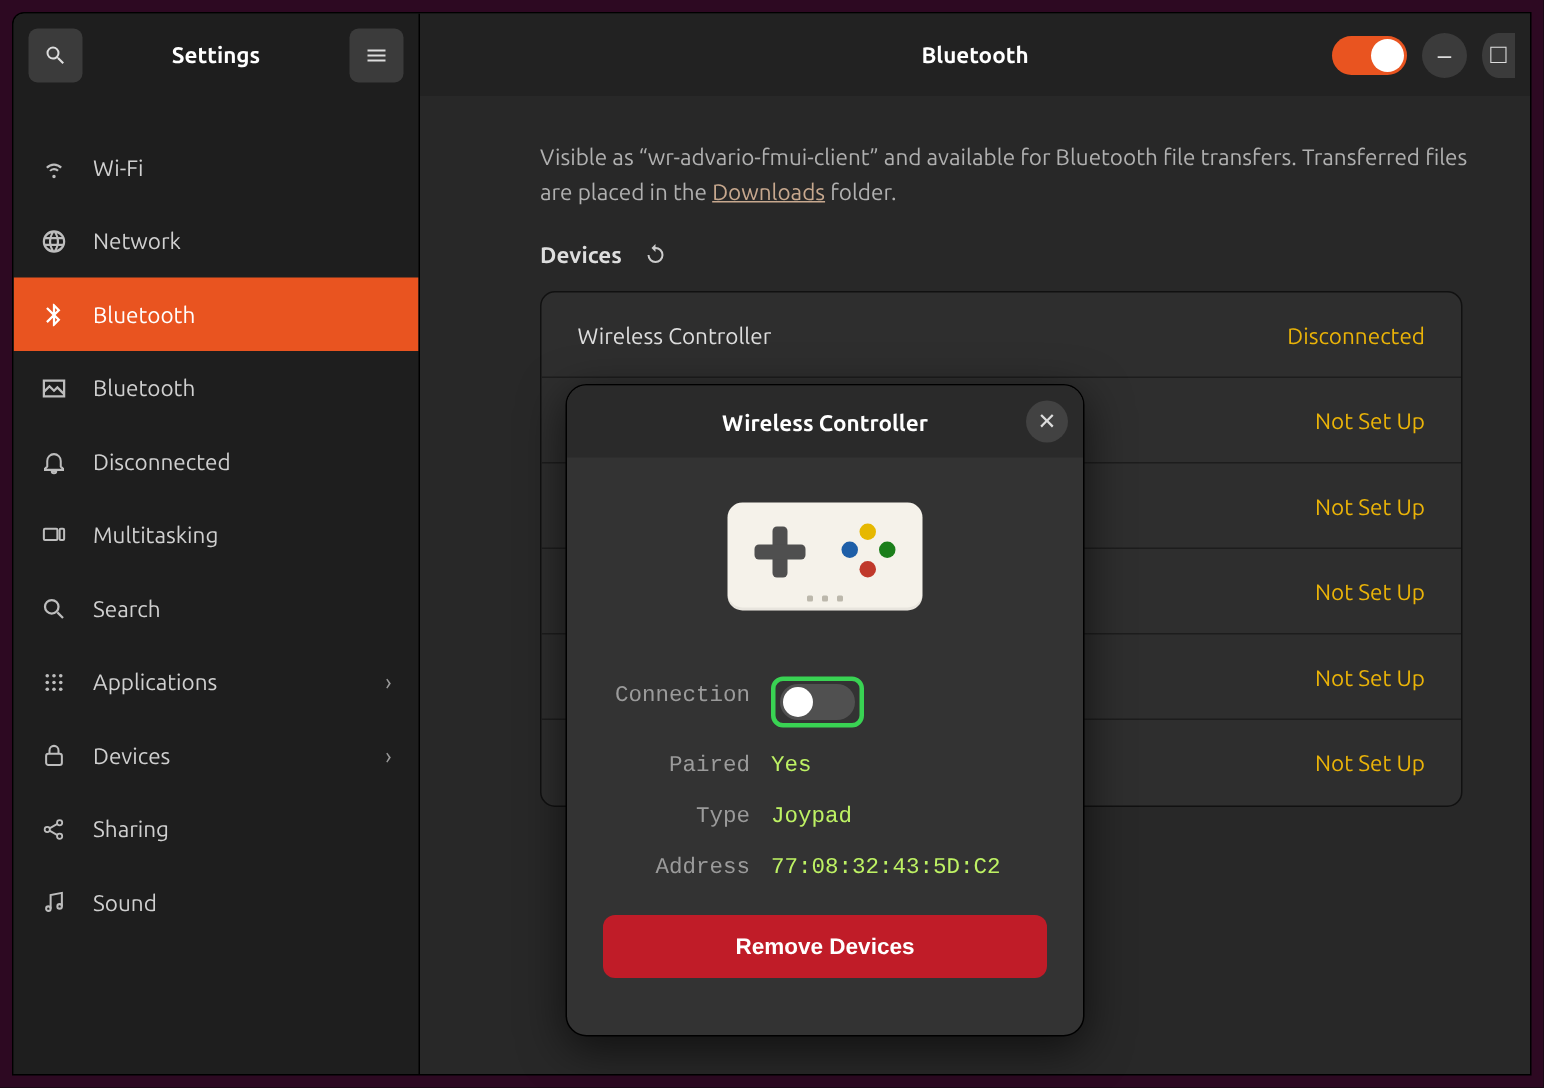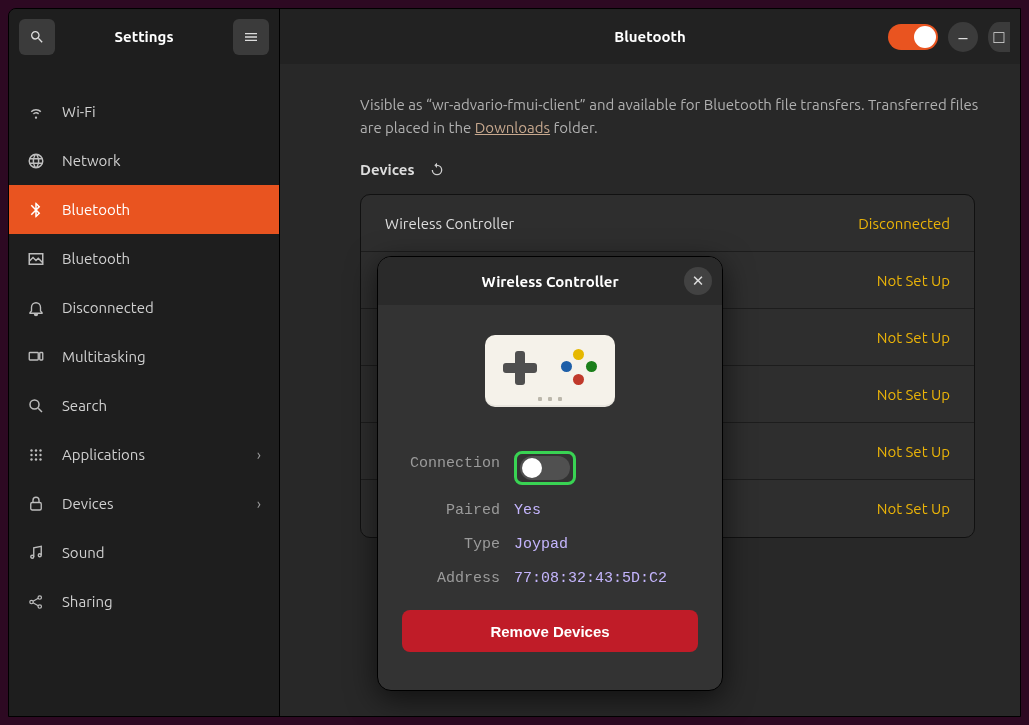--- a/index.html
+++ b/index.html
@@ -41,21 +41,21 @@
   
   .dialog { position:absolute; left:377px; top:256px; width:346px; height:435px; background:#333; border-radius:14px; box-shadow: 0 8px 30px rgba(0,0,0,0.6); overflow:hidden; border:1px solid #000;}
   .dlg-head { height:48px; display:flex; align-items:center; justify-content:center; background:#2a2a2a; position:relative;}
   .dlg-title { color:#fff; font-weight:bold; font-size:15px;}
   .dlg-close { position:absolute; right:10px; width:28px; height:28px; border-radius:50%; background:#424242; display:flex; align-items:center; justify-content:center; color:#ddd; cursor:pointer; font-size:15px;}
   .dlg-body { padding: 30px 24px 0; display:flex; flex-direction:column; align-items:center; }
   .device-pic { width:130px; height:72px; background:#f5f2ea; border-radius:10px; position:relative; margin-bottom:44px; box-shadow: inset 0 -2px 0 rgba(0,0,0,0.05);}
 
   .prop-grid { display:grid; grid-template-columns: 112px 1fr; row-gap:8px; width:100%; font-size:15px;font-family:Liberation Mono, monospace; }
   .prop-label { text-align:right; color:#9b9b9b; padding-right:14px; line-height:26px;}
-  .prop-val { color:#c4b5fd; line-height:26px; white-space: nowrap;}
+  .prop-val { color:#bef264; line-height:26px; white-space: nowrap;}
   .conn-wrap { border:3px solid #39d353; border-radius:8px; display:inline-flex; align-items:center; padding:3px; height:34px;}
   .conn-wrap .toggle { width:50px; height:24px; border-radius:12px; }
   .conn-wrap .toggle .knob { width:20px; height:20px; top:2px; }
   .remove-btn { margin-top:18px; width: calc(100% - 0px); height:42px; background:#c01c28; color:#fff; font-weight:600; font-size:15px; border:none; border-radius:8px; cursor:pointer;}
 
   
   .dpad { position:absolute; left:18px; top:16px; width:34px; height:34px; }
   .dpad::before, .dpad::after { content:""; position:absolute; background:#4f4f4f; border-radius:3px;}
   .dpad::before { left:12px; top:0; width:10px; height:34px; }
   .dpad::after { left:0; top:12px; width:34px; height:10px; }
@@ -171,37 +171,37 @@
               <rect x="5" y="10" width="14" height="10" rx="2" fill="none" stroke="#bdbdbd" stroke-width="1.8"></rect>
               <path d="M8 10V7a4 4 0 118 0v3" fill="none" stroke="#bdbdbd" stroke-width="1.8"></path>
             </svg>
           </span>
         <span>Devices</span>
         <span class="chev">›</span>
       </div>
       <div class="side-item">
         <span class="sicon">
             <svg width="18" height="18" viewBox="0 0 24 24">
-              <path d="M9 17V5l10-2v12" fill="none" stroke="#bdbdbd" stroke-width="1.8"></path>
-              <circle cx="7" cy="17" r="2" fill="none" stroke="#bdbdbd" stroke-width="1.8"></circle>
-              <circle cx="17" cy="15" r="2" fill="none" stroke="#bdbdbd" stroke-width="1.8"></circle>
-            </svg>
-          </span>
-        <span>Sound</span>
-      </div>
-      <div class="side-item">
-        <span class="sicon">
-            <svg width="18" height="18" viewBox="0 0 24 24">
               <circle cx="6" cy="12" r="2.3" fill="none" stroke="#bdbdbd" stroke-width="1.6"></circle>
               <circle cx="17" cy="6" r="2.3" fill="none" stroke="#bdbdbd" stroke-width="1.6"></circle>
               <circle cx="17" cy="18" r="2.3" fill="none" stroke="#bdbdbd" stroke-width="1.6"></circle>
               <path d="M8 11l7-4M8 13l7 4" stroke="#bdbdbd" stroke-width="1.6"></path>
             </svg>
           </span>
         <span>Sharing</span>
+      </div>
+      <div class="side-item">
+        <span class="sicon">
+            <svg width="18" height="18" viewBox="0 0 24 24">
+              <path d="M9 17V5l10-2v12" fill="none" stroke="#bdbdbd" stroke-width="1.8"></path>
+              <circle cx="7" cy="17" r="2" fill="none" stroke="#bdbdbd" stroke-width="1.8"></circle>
+              <circle cx="17" cy="15" r="2" fill="none" stroke="#bdbdbd" stroke-width="1.8"></circle>
+            </svg>
+          </span>
+        <span>Sound</span>
       </div>
     </div>
   </div>
 
   <div class="main">
     <div class="main-head">
       <div class="main-title">Bluetooth</div>
       <div class="head-right">
         <div class="toggle">
             <div class="knob"></div>

